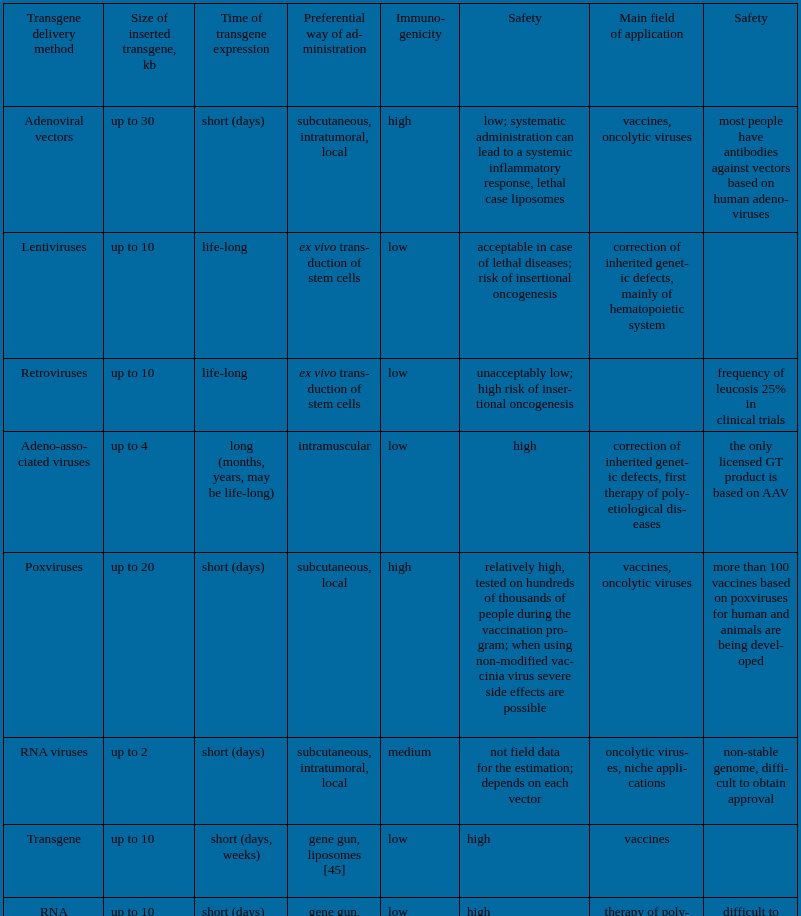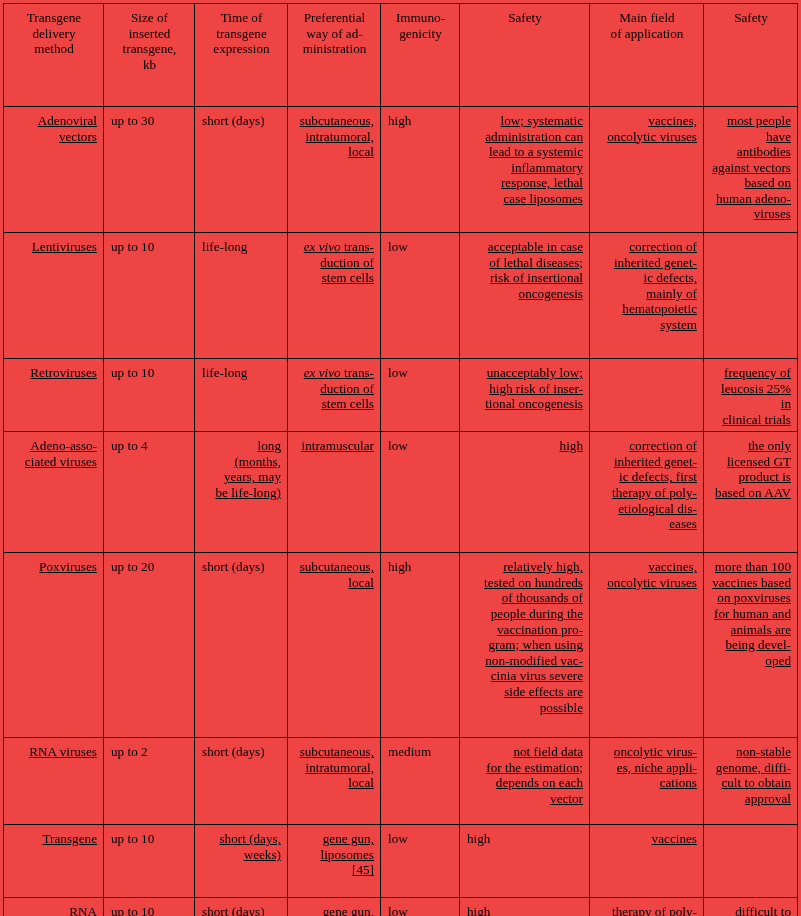--- a/index.html
+++ b/index.html
@@ -13,21 +13,21 @@
     font-family: "Liberation Serif", "DejaVu Serif", serif;
     color: #000000;
     overflow: hidden;
   }
   .page {
     position: relative;
     width: 801px;
     height: 916px;
     box-sizing: border-box;
     padding: 3px 4px 2px 3px;
-    background: #ef4444;
+    background: #0369a1;
   }
   table.vector-table {
     border-collapse: collapse;
     width: 794px;
     height: 911px;
     table-layout: fixed;
     font-size: 13.2px;
     line-height: 1.18;
   }
   table.vector-table td,
@@ -50,21 +50,21 @@
   col.c0 { width: 100px; }
   col.c1 { width: 91px; }
   col.c2 { width: 93px; }
   col.c3 { width: 93px; }
   col.c4 { width: 79px; }
   col.c5 { width: 130px; }
   col.c6 { width: 114px; }
   col.c7 { width: 94px; }
 
   td.center { text-align: left; }
-  td.left   { text-align: right; text-decoration: underline; }
+  td.left   { text-align: center; }
 
   
   tr.r0 td { height: 115px; }
   tr.r1 td { height: 115px; margin-left: 16px; }
   tr.r2 td { height: 58px; }
   tr.r3 td { height: 110px; }
   tr.r4 td { height: 174px; }
   tr.r5 td { height: 76px; }
   tr.r6 td { height: 62px; }
   tr.r7 td { height: 105px; }

